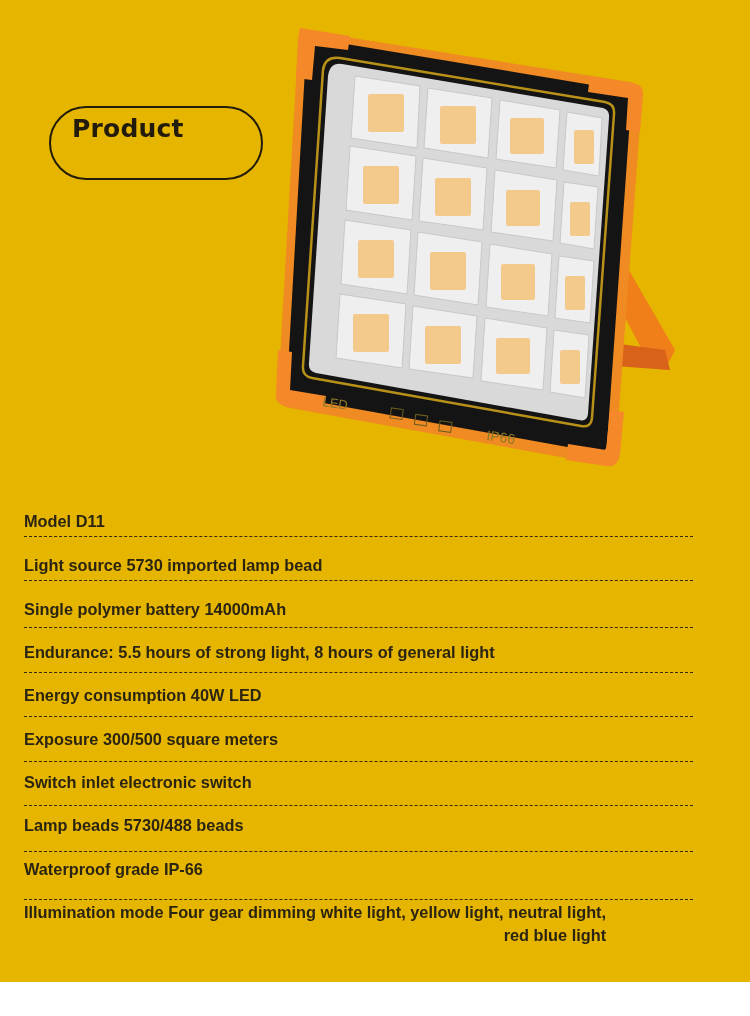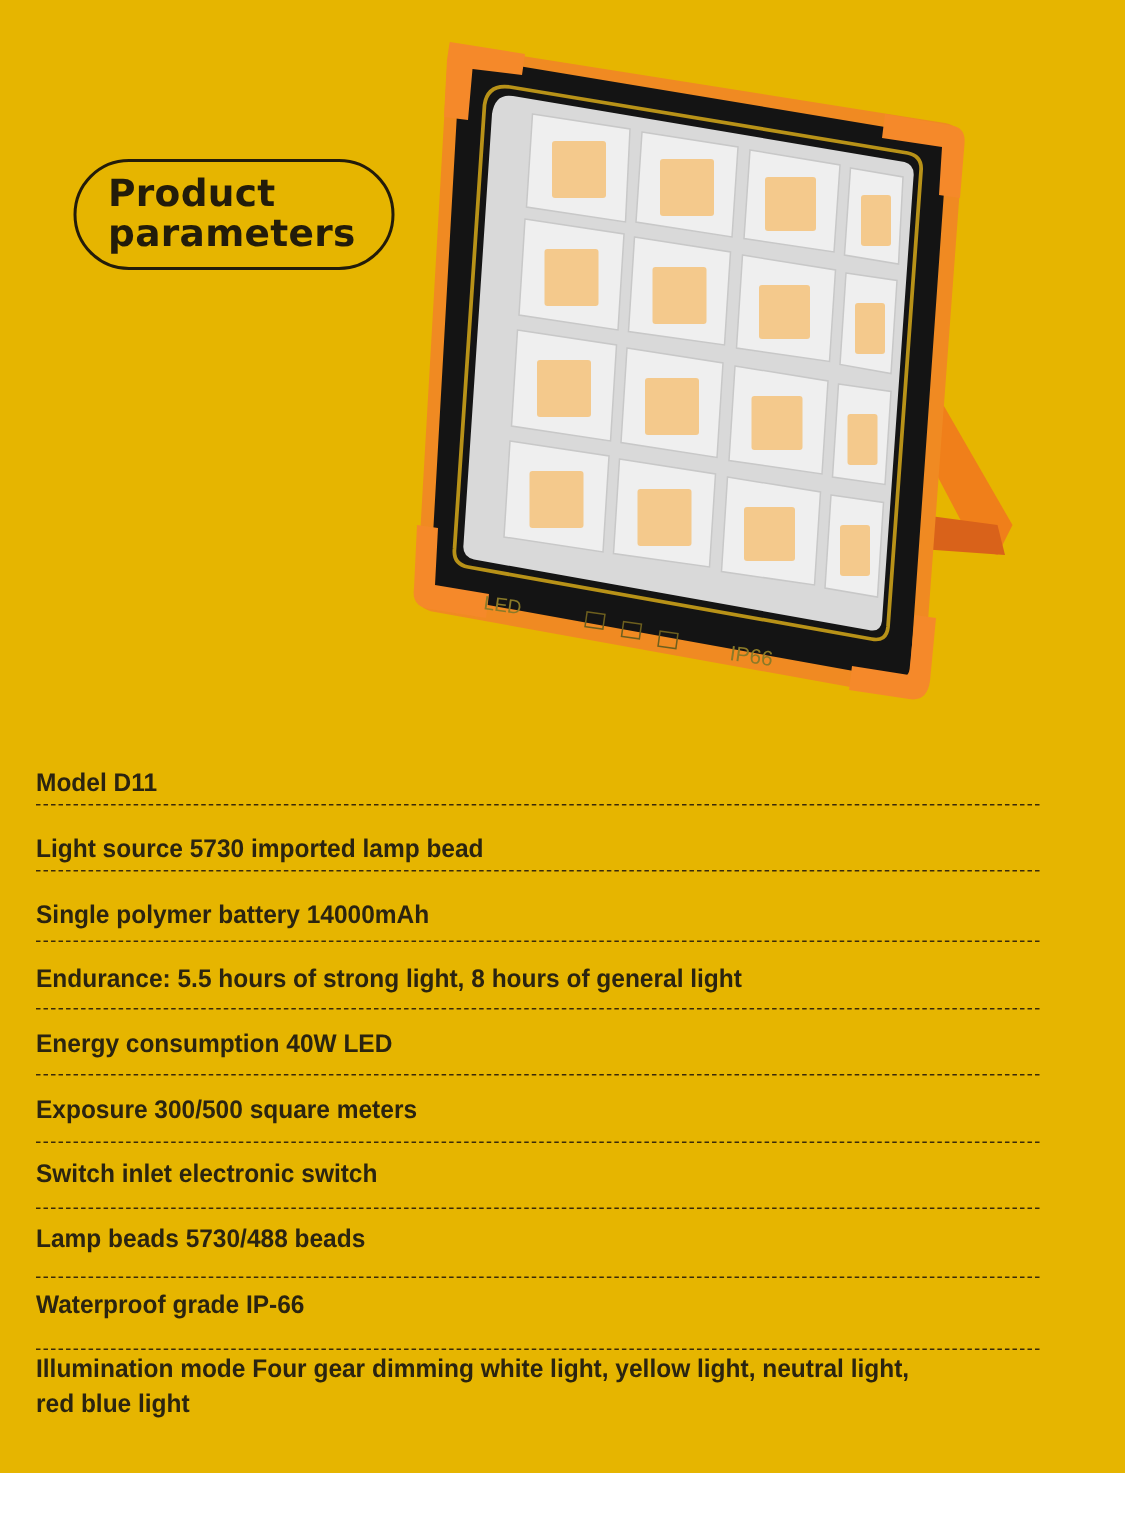--- a/index.html
+++ b/index.html
@@ -4,20 +4,21 @@
 <style>
   html, body { margin: 0; padding: 0; }
   body {
     width: 750px; height: 1016px; position: relative; overflow: hidden;
     background: #ffffff;
     font-family: "Liberation Sans", sans-serif;
   }
   .panel {
     position: absolute; left: 0; top: 0; width: 750px; height: 982px;
     background: #E6B500;
+    text-align: right;
   }
   .badge {
     position: absolute; left: 49px; top: 106px; width: 214px; height: 74px;
     border: 2.5px solid #231c0a; border-radius: 40px; box-sizing: border-box;
   }
   .badge-title {
     position: absolute; left: 72px; top: 115px; margin: 0;
     font-family: "DejaVu Sans", sans-serif; font-weight: bold;
     font-size: 25px; line-height: 27px; color: #231c0a; letter-spacing: 0.2px;
   }
@@ -35,21 +36,20 @@
   }
 </style>
 </head>
 <body>
 
 <div class="panel">
 
   <div class="badge"></div>
   <p class="badge-title">
     <span>Product</span><br>
-    <span>parameters</span>
   </p>
 
   <svg class="lamp" viewBox="0 0 420 450" xmlns="http://www.w3.org/2000/svg">
 
     <g>
       <path d="M330 250 L352 238 L405 330 L395 350 L380 345 Z" fill="#F07F1A"></path>
       <path d="M320 320 L395 330 L400 350 L330 345 Z" fill="#D9621A"></path>
       <rect x="325" y="235" width="28" height="32" rx="6" fill="#F58C24"></rect>
     </g>
 

